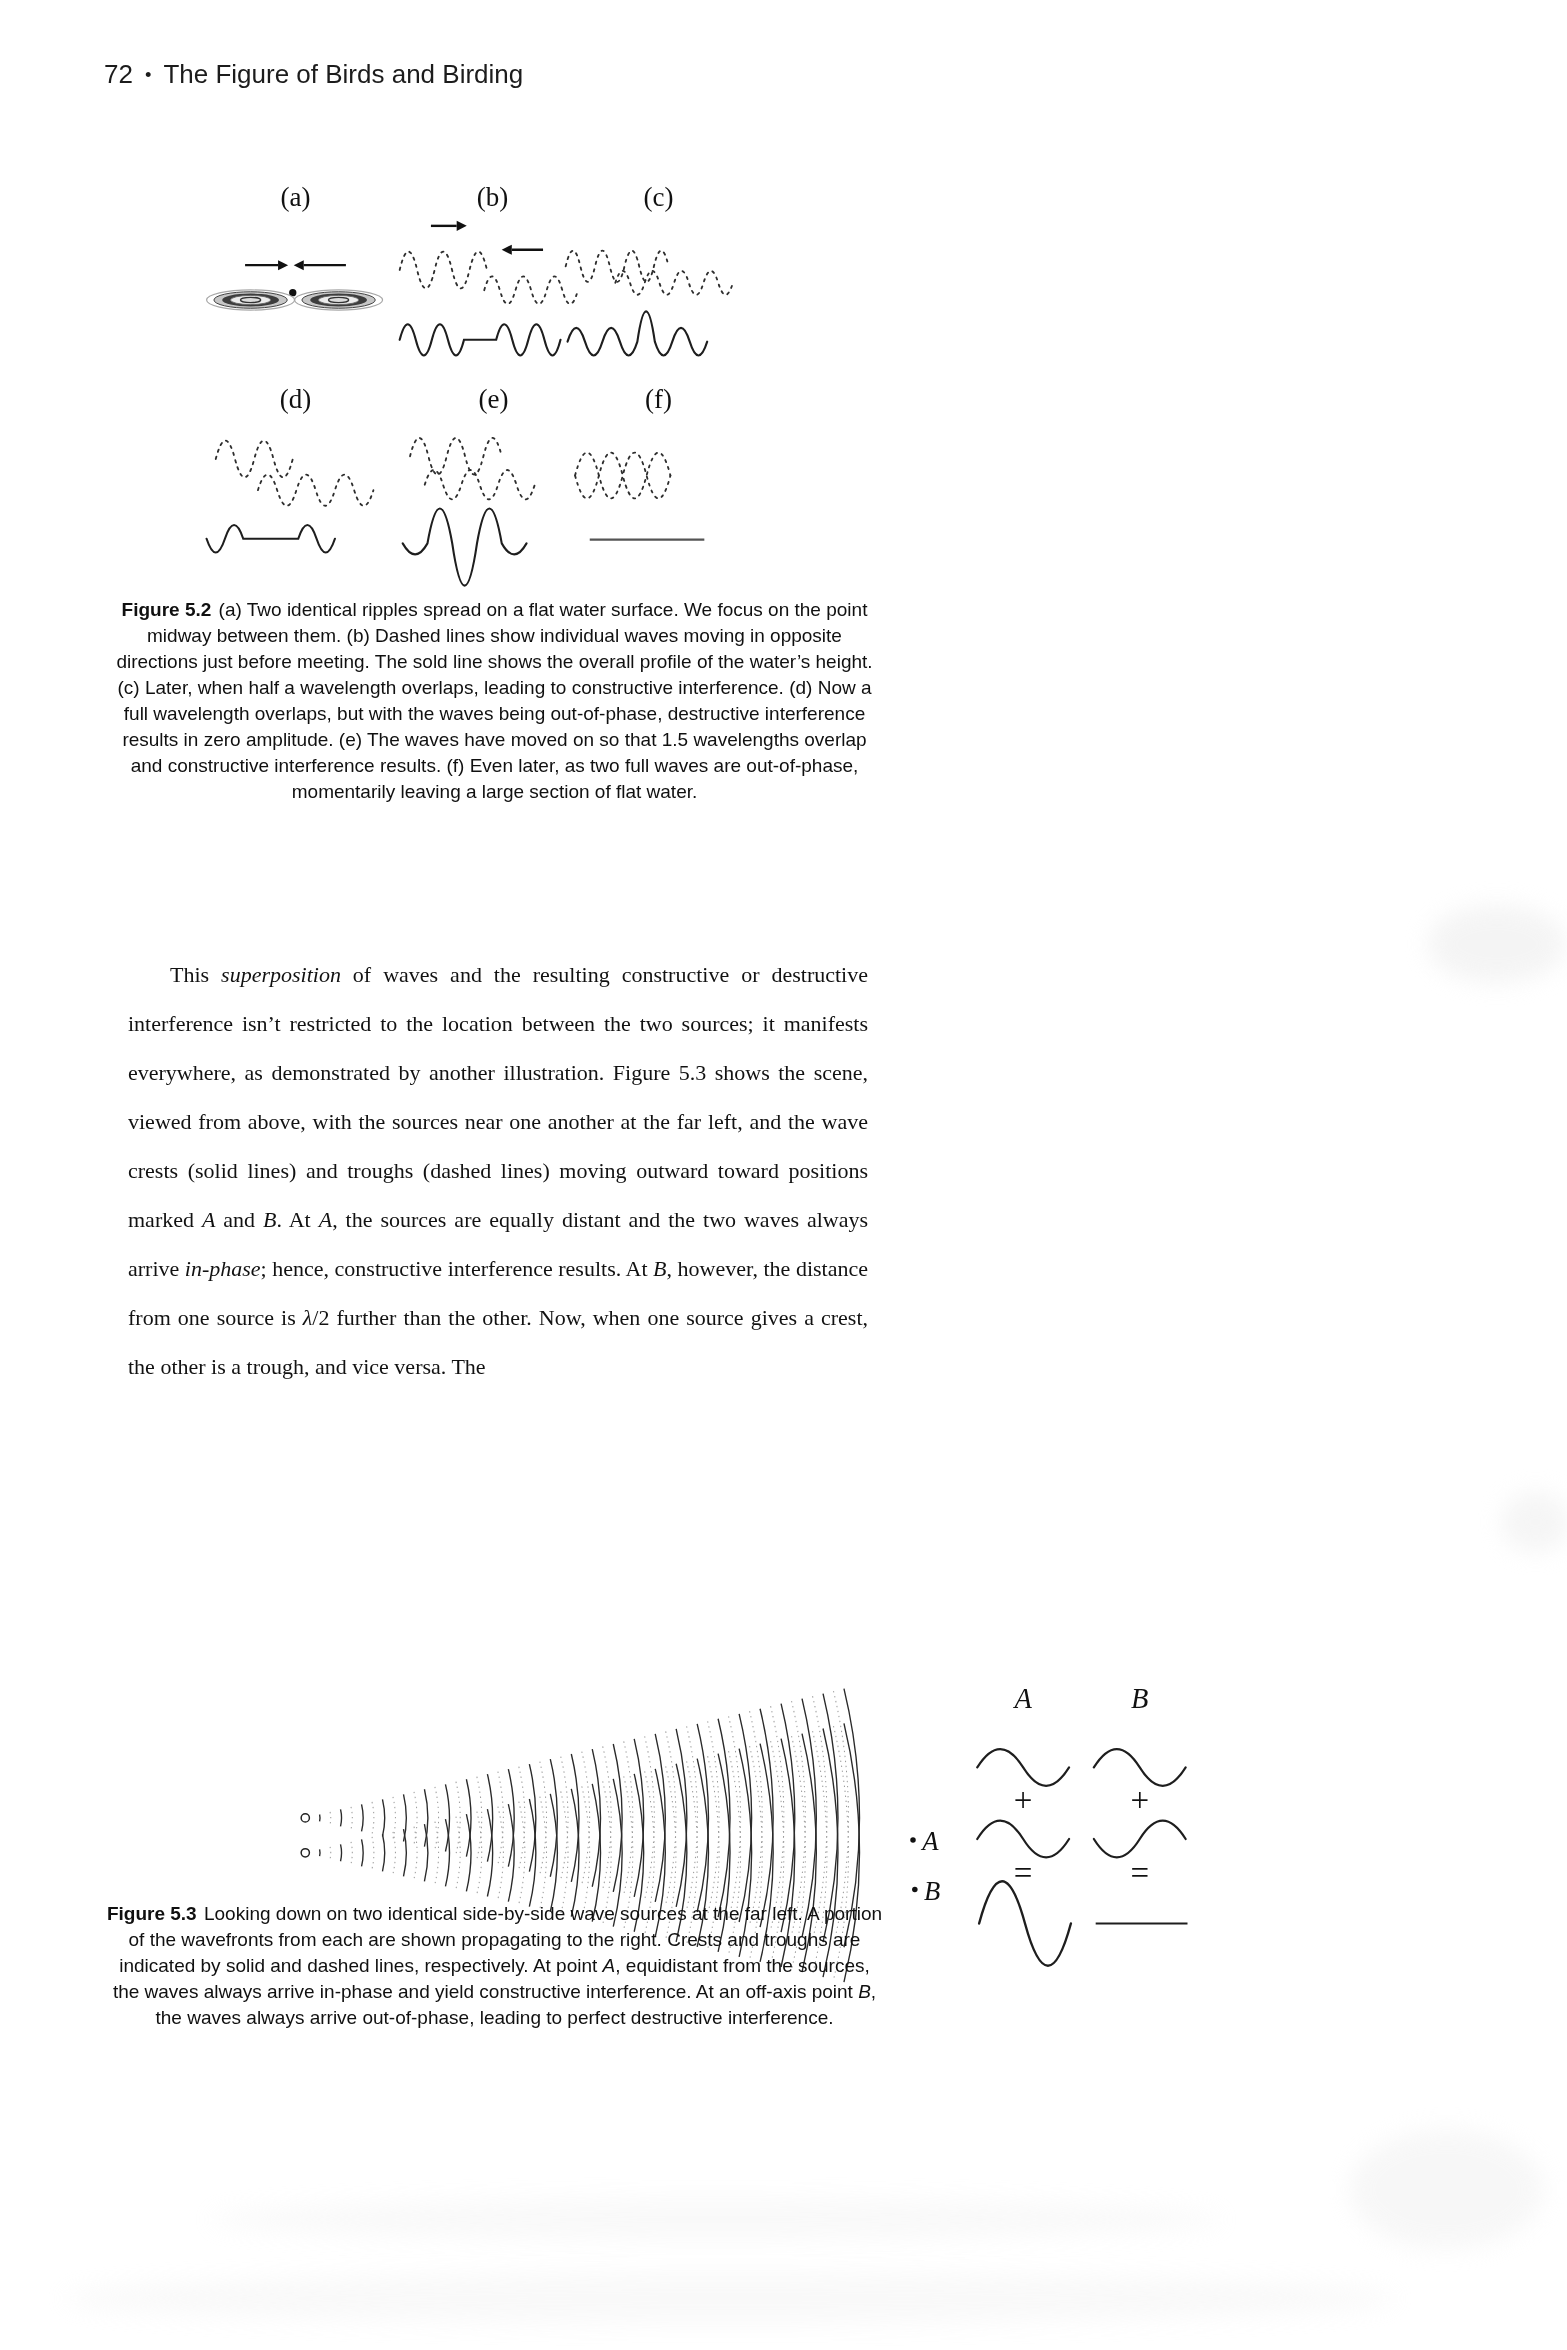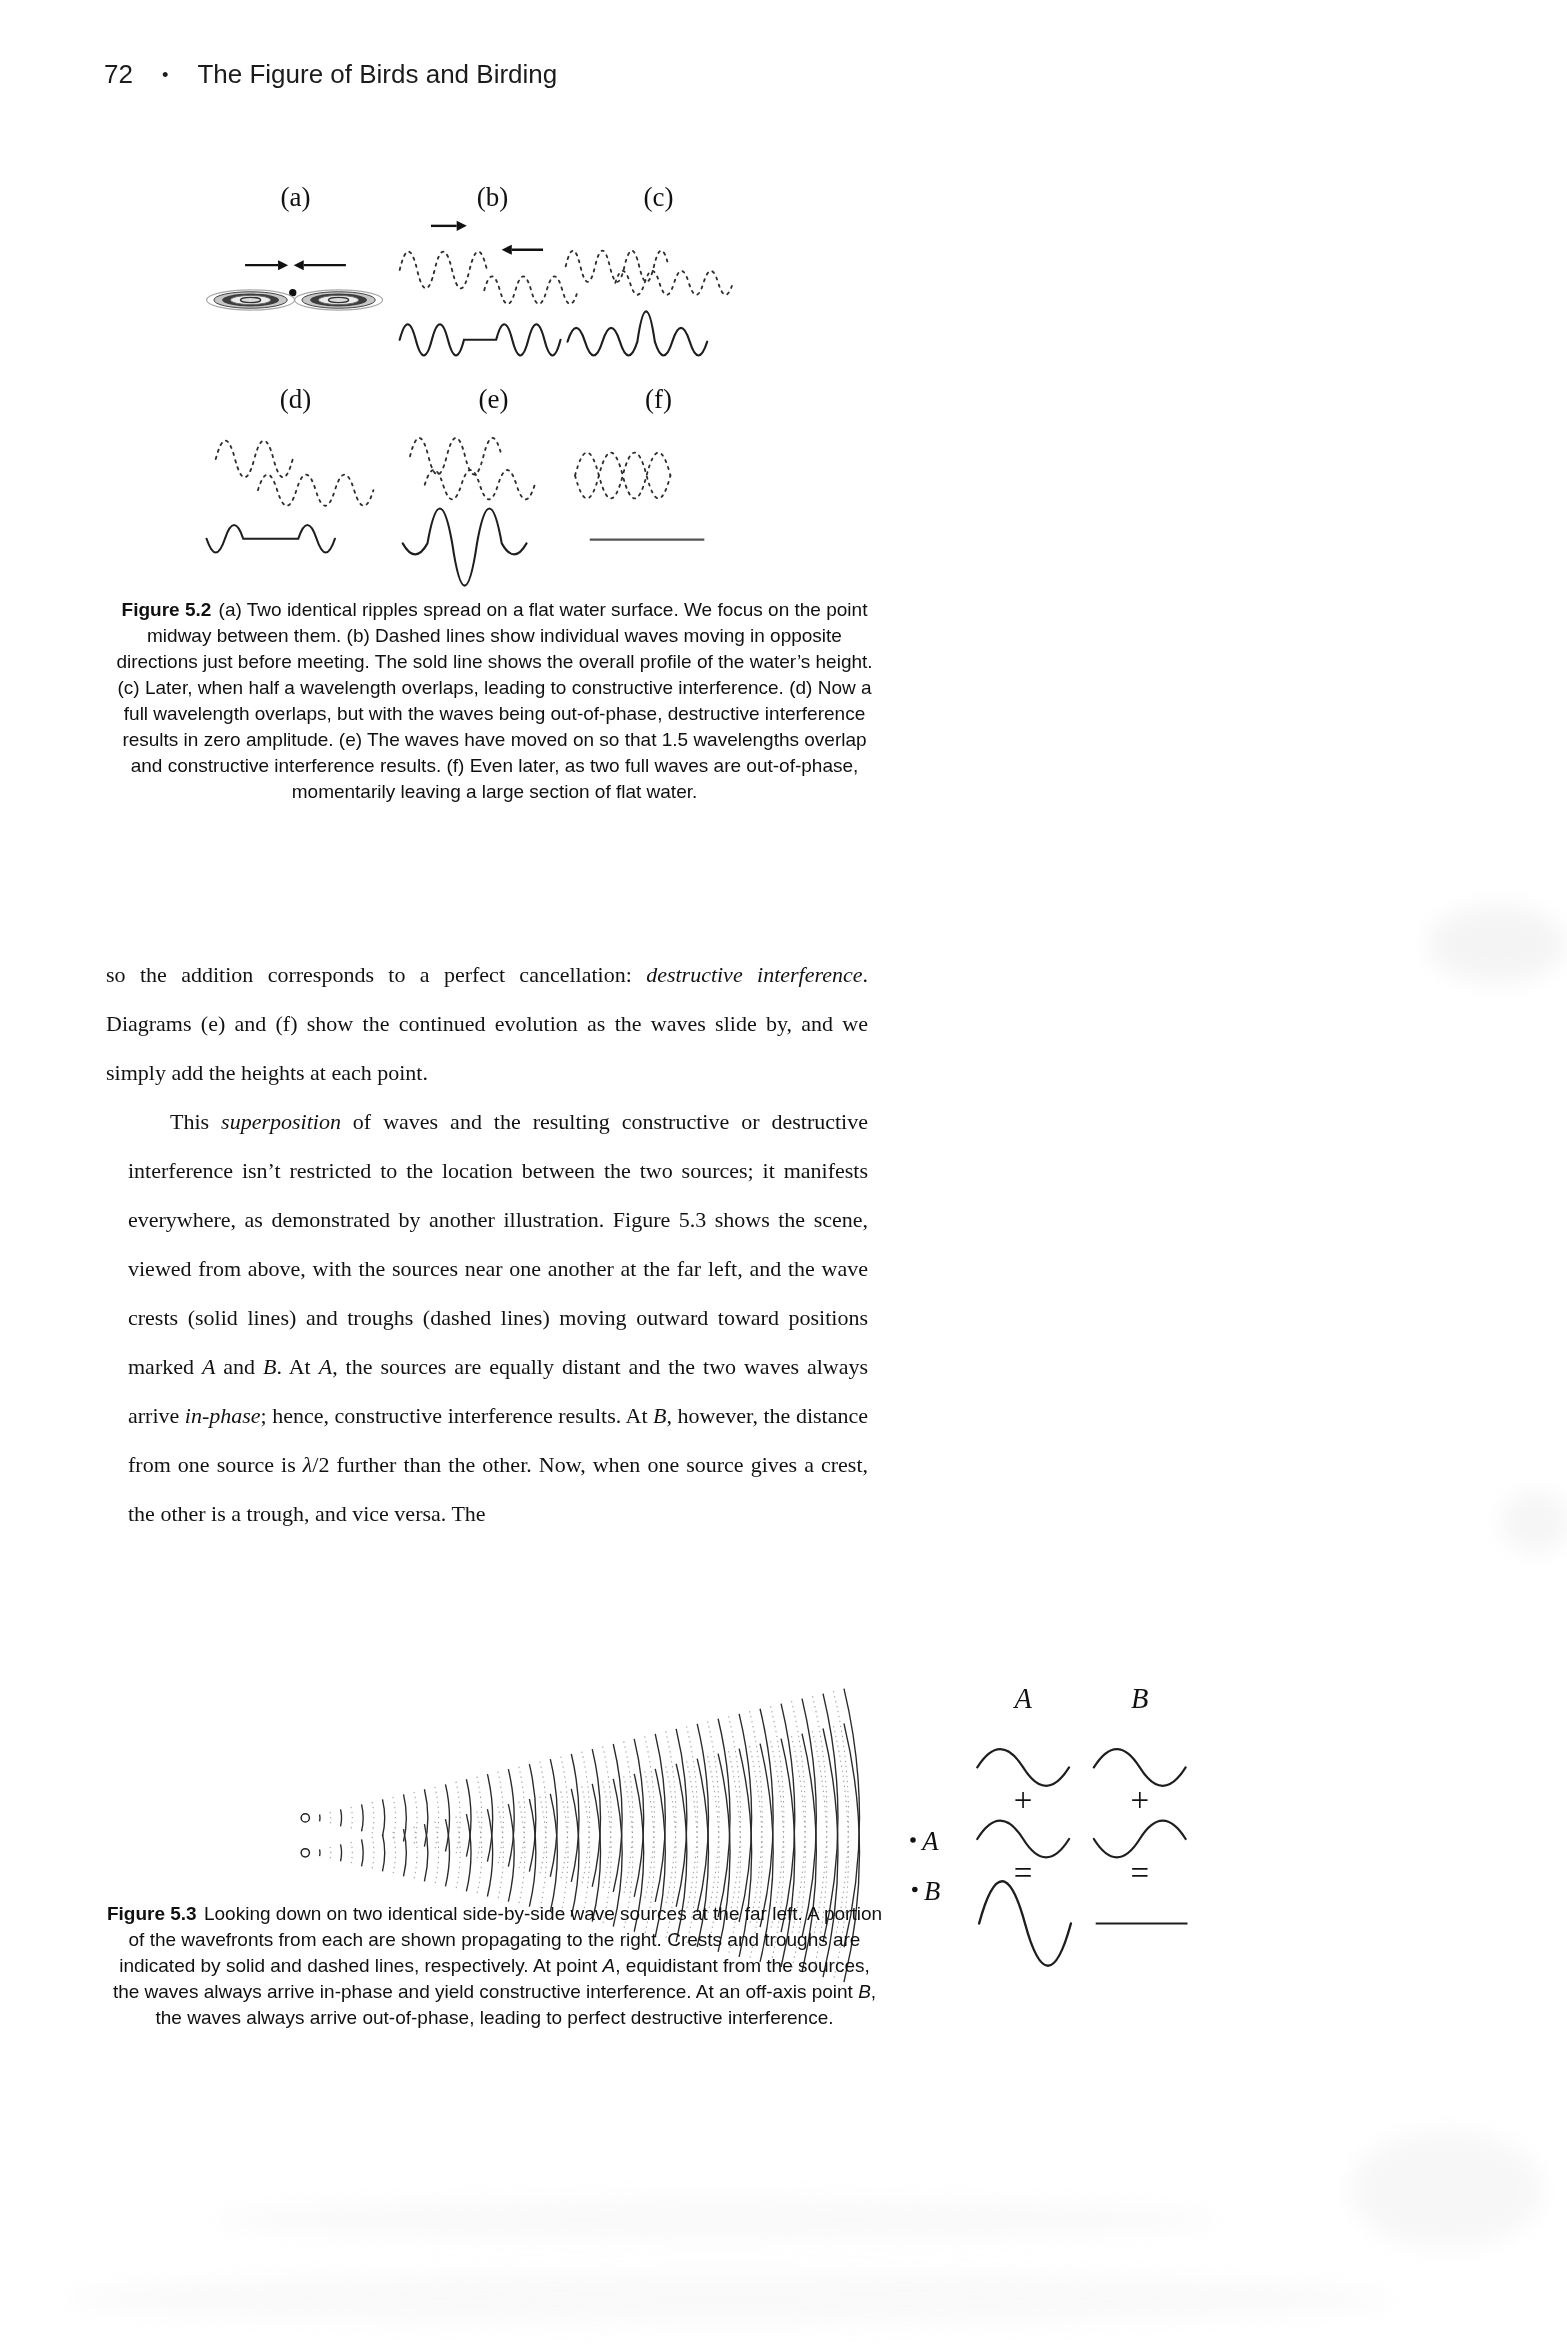--- a/index.html
+++ b/index.html
@@ -1,21 +1,21 @@
 <!DOCTYPE html>
 <html style="font-size:14.7px"><head>
 <meta charset="utf-8">
 <style>
   html,body{margin:0;padding:0;background:#e9e9e9;}
   #page{position:relative;width:1568px;height:2351px;background:#ffffff;overflow:hidden;
         font-family:"Liberation Serif",serif;color:#161616;}
 
   
   #header{position:absolute;left:104px;top:59px;font-family:"Liberation Sans",sans-serif;
-          font-size:26px;color:#1c1c1c;display:flex;align-items:center;gap:29px;}
+          font-size:26px;color:#1c1c1c;display:flex;align-items:center;gap:12px;}
   #header .bullet{font-size:18.4px;position:relative;top:0.9px;}
 
   
   .panel{position:absolute;width:193px;text-align:center;}
   .panel .plabel{font-family:"Liberation Serif",serif;font-size:27px;line-height:31px;color:#111;}
   .panel svg{display:block;margin:0 auto;}
   #panel-a{left:199px;top:182px;} #panel-b{left:396px;top:182px;} #panel-c{left:562px;top:182px;}
   #panel-d{left:199px;top:384px;} #panel-e{left:397px;top:384px;} #panel-f{left:562px;top:384px;}
   #panel-a svg{margin-top:32px;}
 
@@ -117,21 +117,20 @@
     <svg id="p-f" width="193" height="165" viewBox="0 0 210 180">
         <path d="M 14 66 Q 27.0 16.0 40.0 66 Q 53.0 116.0 66.0 66 Q 79.0 16.0 92.0 66 Q 105.0 116.0 118.0 66" fill="none" stroke="#2e2e2e" stroke-width="2" stroke-dasharray="2.5 5.5" stroke-linecap="round"></path>
         <path d="M 14 66 Q 27.0 116.0 40.0 66 Q 53.0 16.0 66.0 66 Q 79.0 116.0 92.0 66 Q 105.0 16.0 118.0 66" fill="none" stroke="#2e2e2e" stroke-width="2" stroke-dasharray="2.5 5.5" stroke-linecap="round"></path>
         <line x1="30" y1="136" x2="155" y2="136" stroke="#555" stroke-width="2.6"></line>
       </svg>
   </div>
 
   <div class="caption" id="caption-52"><strong>Figure 5.2</strong><span>(a) Two identical ripples spread on a flat water surface. We focus on the point midway between them. (b) Dashed lines show individual waves moving in opposite directions just before meeting. The sold line shows the overall profile of the water’s height. (c) Later, when half a wavelength overlaps, leading to constructive interference. (d) Now a full wavelength overlaps, but with the waves being out-of-phase, destructive interference results in zero amplitude. (e) The waves have moved on so that 1.5 wavelengths overlap and constructive interference results. (f) Even later, as two full waves are out-of-phase, momentarily leaving a large section of flat water.</span></div>
 
   <div id="body-text">
-    <p><span>so the addition corresponds to a perfect cancellation: </span><em>destructive interference</em><span>. Diagrams (e) and (f) show the continued evolution as the waves slide by, and we simply add the heights at each point.</span></p>
     <p class="indent"><span>This </span><em>superposition</em><span> of waves and the resulting constructive or destructive interference isn’t restricted to the location between the two sources; it manifests everywhere, as demonstrated by another illustration. Figure 5.3 shows the scene, viewed from above, with the sources near one another at the far left, and the wave crests (solid lines) and troughs (dashed lines) moving outward toward positions marked </span><em>A</em><span> and </span><em>B</em><span>. At </span><em>A</em><span>, the sources are equally distant and the two waves always arrive </span><em>in-phase</em><span>; hence, constructive interference results. At </span><em>B</em><span>, however, the distance from one source is </span><em>λ</em><span>/2 further than the other. Now, when one source gives a crest, the other is a trough, and vice versa. The</span></p>
   </div>
 
   <svg id="fig53" width="1019" height="349" viewBox="0 0 1110 380">
     <g id="fan">
         <circle cx="82" cy="185" r="4.5" fill="#fff" stroke="#222" stroke-width="1.6"></circle>
         <circle cx="82" cy="223" r="4.5" fill="#fff" stroke="#222" stroke-width="1.6"></circle>
         <path d="M 97.6 181.3 A 16 16 0 0 1 97.6 188.7" fill="none" stroke="#2a2a2a" stroke-width="1.5"></path>
         <path d="M 109.0 178.5 A 27.75 27.75 0 0 1 109.0 191.5" fill="none" stroke="#9a9a9a" stroke-width="1.1" stroke-dasharray="1.5 4"></path>
         <path d="M 97.6 219.3 A 16 16 0 0 1 97.6 226.7" fill="none" stroke="#2a2a2a" stroke-width="1.5"></path>

